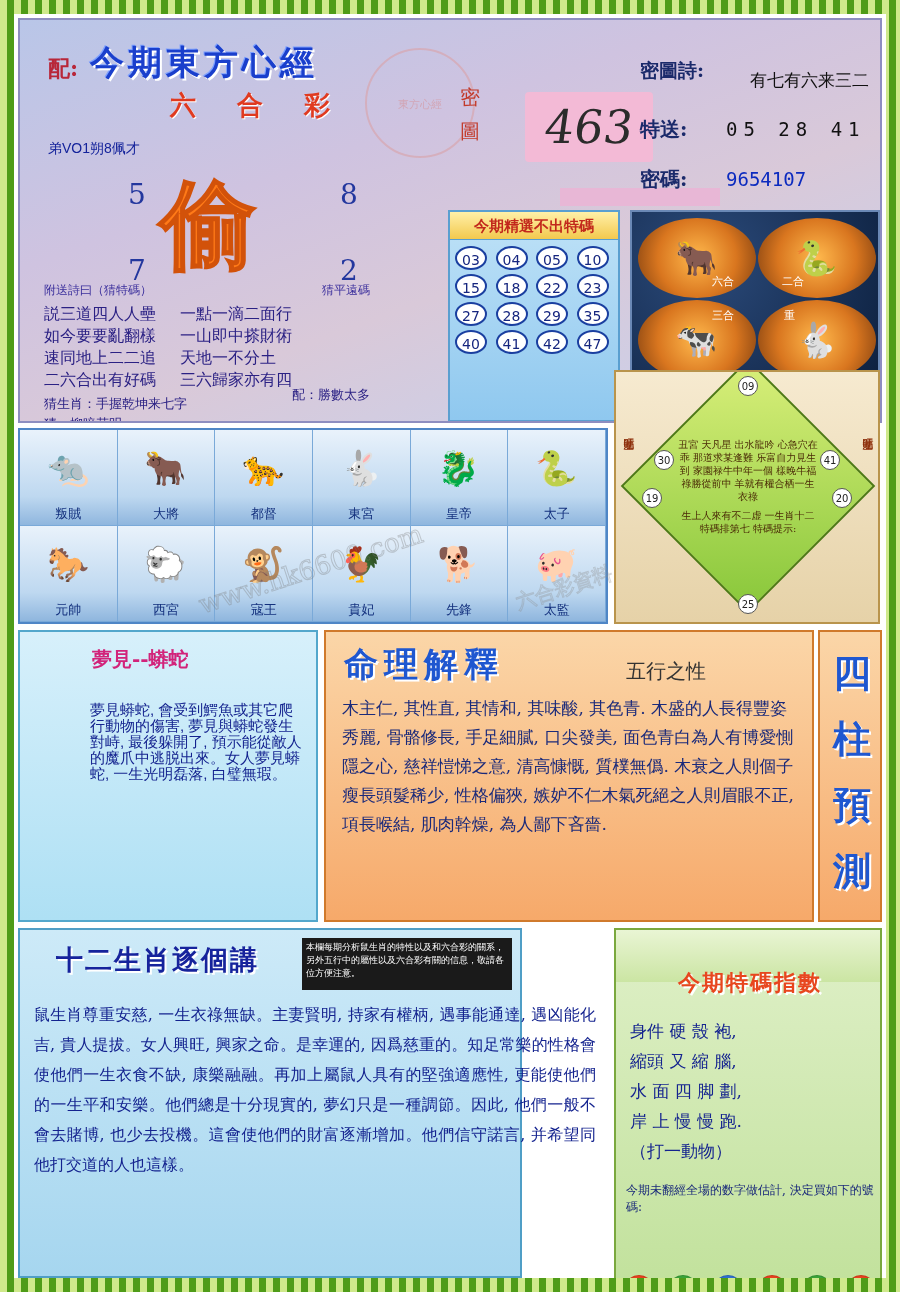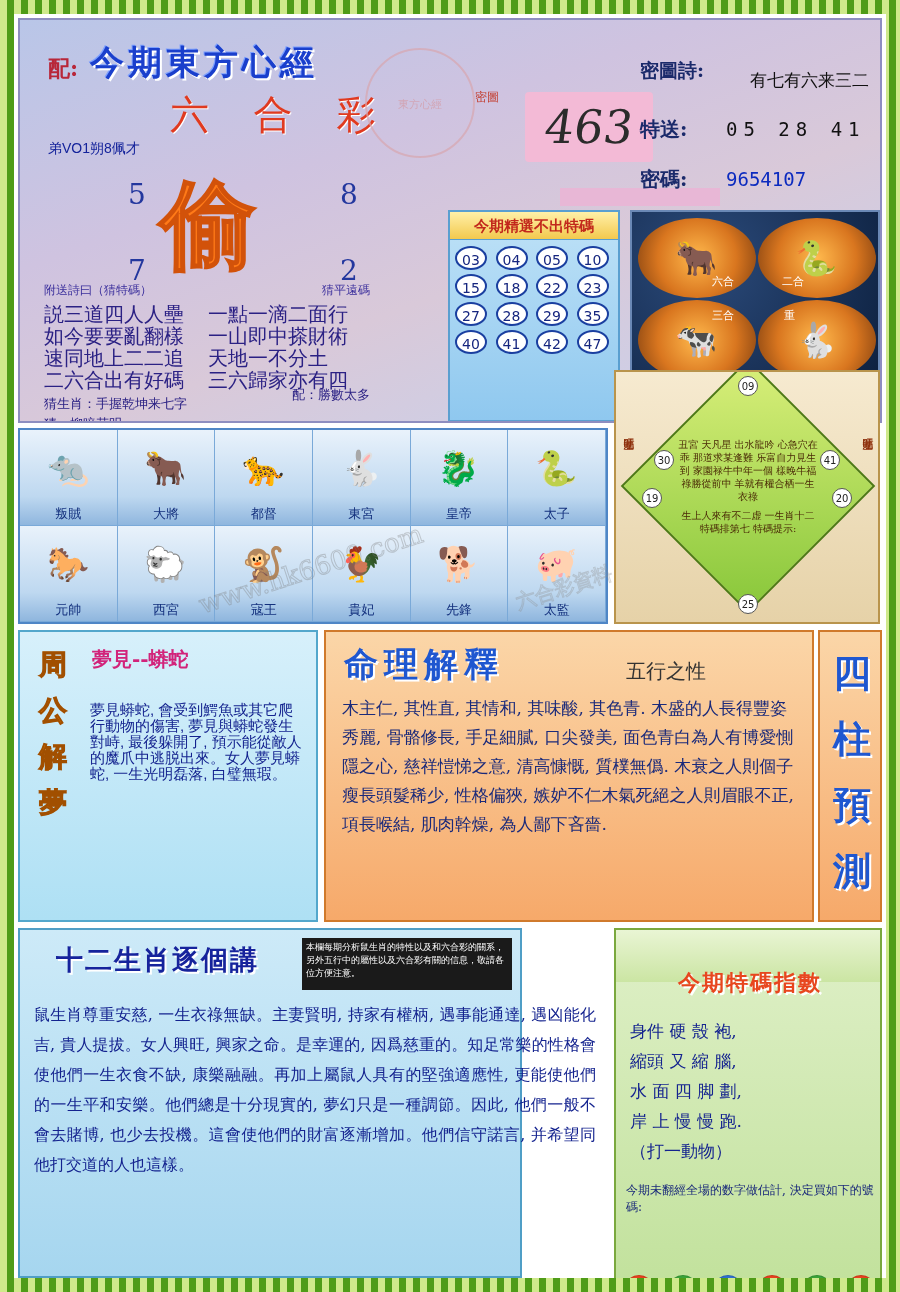--- a/index.html
+++ b/index.html
@@ -36,33 +36,33 @@
     font-family:"DejaVu Serif", serif; font-weight:bold;
   }
   .hdr-title{
     position:absolute; left:70px; top:20px; font-size:34px; font-weight:bold;
     font-family:"DejaVu Serif", serif;
     color:#1a3fcc;
     text-shadow:2px 2px 0 #ffffff, -1px -1px 0 #7da0ff;
     letter-spacing:4px;
   }
   .hdr-sub{
-    position:absolute; left:150px; top:68px; font-size:39px; font-weight:normal;
+    position:absolute; left:150px; top:68px; font-size:26px; font-weight:bold;
     font-family:"DejaVu Serif", serif;
     color:#e03a20; letter-spacing:16px;
     text-shadow:1px 1px 0 #fff;
   }
   .stamp-circle{
     position:absolute; left:345px; top:28px; width:110px; height:110px;
     border:2px solid #d8a7b0; border-radius:50%;
     color:#d49aa4; font-size:11px; text-align:center; line-height:110px;
     opacity:.7;
   }
   .stamp-text{
-    position:absolute; left:455px; top:60px; color:#c23a2a; font-size:12px;
+    position:absolute; left:438px; top:60px; color:#c23a2a; font-size:20px;
     font-family:"DejaVu Serif", serif; line-height:34px; text-align:center; width:24px;
   }
   .mi-tu-shi{
     position:absolute; left:620px; top:38px; font-size:19px; color:#1b2a6b;
     font-family:"DejaVu Serif", serif; font-weight:bold;
   }
   .mi-tu-shi-val{
     position:absolute; left:730px; top:40px; font-size:17px; color:#111;
     font-family:"DejaVu Serif", serif;
     margin-top:9px;
@@ -109,21 +109,21 @@
   }
   .num-tl{ position:absolute; left:88px; top:38px; font-size:28px; color:#23379e; font-family:"DejaVu Serif",serif;}
   .num-tr{ position:absolute; left:300px; top:38px; font-size:28px; color:#23379e; font-family:"DejaVu Serif",serif;}
   .num-bl{ position:absolute; left:88px; top:114px; font-size:28px; color:#23379e; font-family:"DejaVu Serif",serif;}
   .num-br{ position:absolute; left:300px; top:114px; font-size:28px; color:#23379e; font-family:"DejaVu Serif",serif;}
   
   .poem-wrap{ position:absolute; left:24px; top:262px; width:390px; }
   .poem-head{ font-size:12px; color:#3b2f9c; font-family:"DejaVu Serif",serif;}
   .poem-head .r{ float:right; margin-right:64px;}
   .poem-cols{ display:flex; gap:24px; margin-top:4px;}
-  .poem-col{ font-size:20px; line-height:22px; color:#2b2184; font-family:Liberation Sans, sans-serif;}
+  .poem-col{ font-size:16px; line-height:22px; color:#2b2184; font-family:Liberation Sans, sans-serif;}
   .poem-foot{ margin-top:4px; font-size:13px; color:#2b2184; font-family:"DejaVu Serif",serif;}
   .poem-foot2{ margin-top:2px; font-size:13px; color:#2b2184; font-family:"DejaVu Serif",serif;}
   .poem-right-foot{position:absolute; left:248px; top:104px; font-size:13px; color:#2b2184; font-family:"DejaVu Serif",serif;}
   
   .numgrid-box{
     position:absolute; left:428px; top:190px; width:172px; height:212px;
     background:linear-gradient(180deg,#bfe2f7,#8fc8ef);
     border:2px solid #5a9fd0;
   }
   .numgrid-title{
@@ -467,21 +467,20 @@
       <div class="dmd-num" style="left:26px; top:116px">19</div>
       <div class="dmd-num" style="right:26px; top:116px">20</div>
       <div class="dmd-num" style="left:38px; top:78px">30</div>
       <div class="dmd-num" style="right:38px; top:78px">41</div>
       <div class="dmd-side" style="left:4px; top:58px">旺運貼士</div>
       <div class="dmd-side" style="right:4px; top:58px">旺運貼士</div>
       <div class="dmd-caption">十二生肖排第七</div>
     </div>
 
     <div class="dream-box">
-      <div class="dream-side">周公解夢</div>
       <div class="dream-title">夢見--蟒蛇</div>
       <div class="dream-body">夢見蟒蛇, 會受到鰐魚或其它爬行動物的傷害, 夢見與蟒蛇發生對峙, 最後躲開了, 預示能從敵人的魔爪中逃脱出來。女人夢見蟒蛇, 一生光明磊落, 白璧無瑕。</div>
     </div>
 
     <div class="mingli-box">
       <div class="mingli-title">命理解釋</div>
       <div class="mingli-sub">五行之性</div>
       <div class="mingli-body">木主仁, 其性直, 其情和, 其味酸, 其色青. 木盛的人長得豐姿秀麗, 骨骼修長, 手足細膩, 口尖發美, 面色青白為人有博愛惻隱之心, 慈祥愷悌之意, 清高慷慨, 質樸無僞. 木衰之人則個子瘦長頭髮稀少, 性格偏狹, 嫉妒不仁木氣死絕之人則眉眼不正, 項長喉結, 肌肉幹燥, 為人鄙下吝嗇.</div>
     </div>
 

